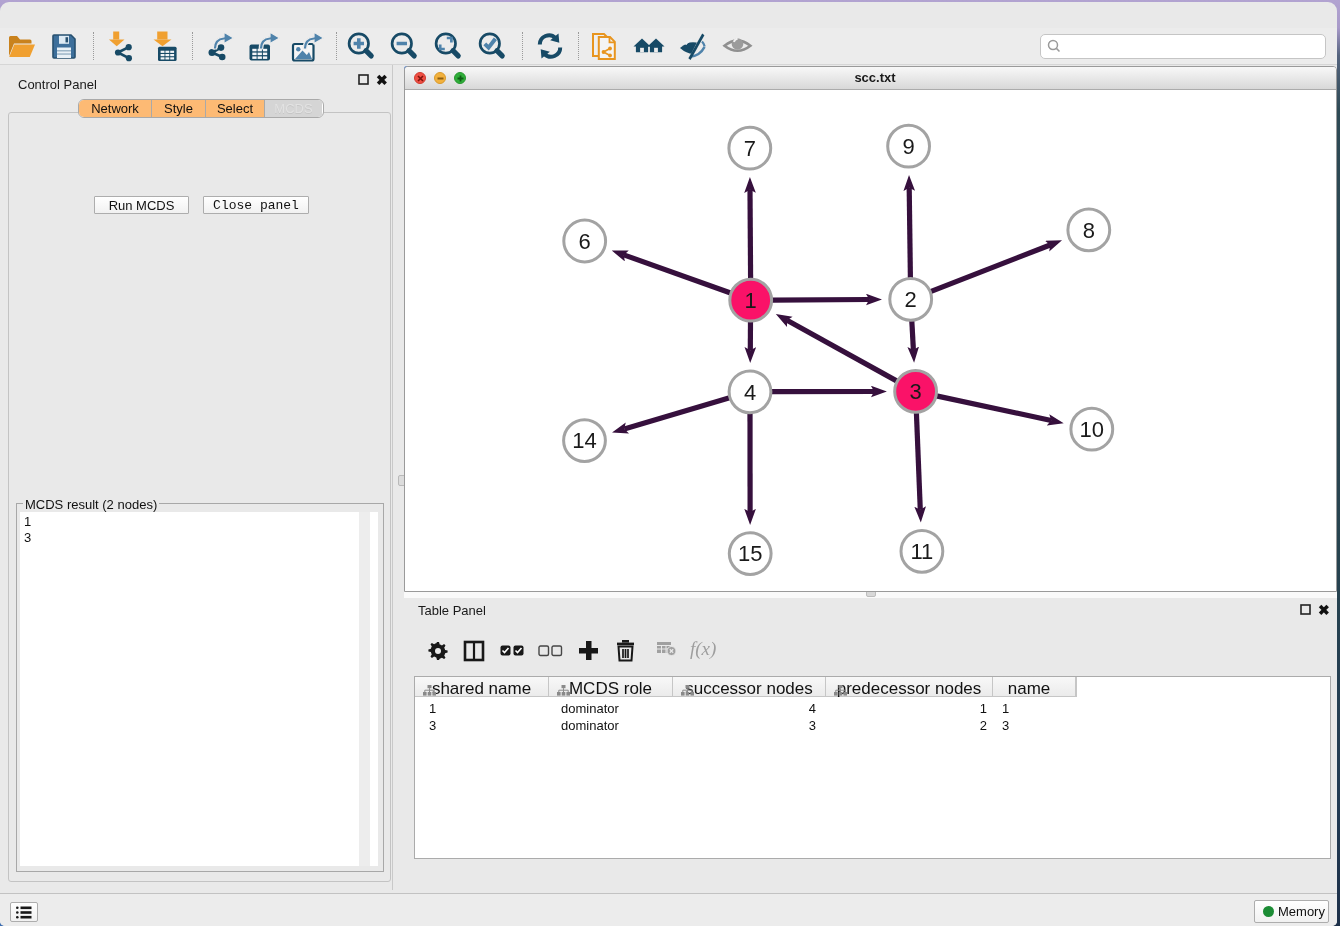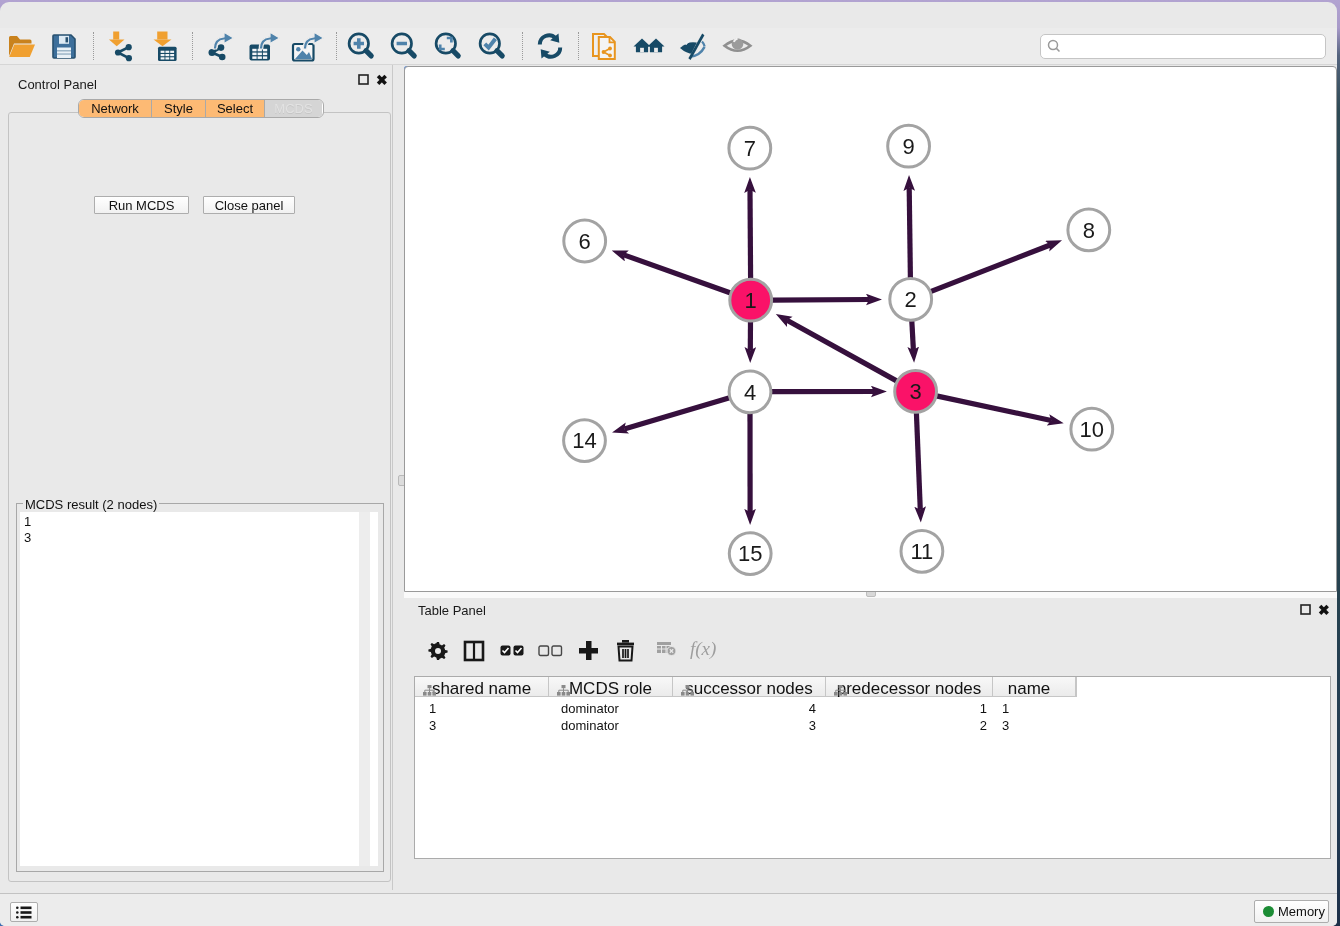--- a/index.html
+++ b/index.html
@@ -232,35 +232,53 @@
     </div>
     <div class="panebtn" style="left:376px;top:7px;font-weight:bold;font-size:14px;">✖</div>
     <div id="tabpane"></div>
     <div class="tabs" id="cptabs">
       <div class="tab" style="width:72px">Network</div>
       <div class="tab" style="width:53px">Style</div>
       <div class="tab" style="width:58px">Select</div>
       <div class="tab sel" style="width:57px">MCDS</div>
     </div>
     <div class="btn" style="left:94px;top:131px;width:95px;">Run MCDS</div>
-    <div class="btn" style="left:203px;top:131px;width:92px;">Close panel</div>
+    <div class="btn" style="left:203px;top:131px;width:106px;font-family:Liberation Mono, monospace;">Close panel</div>
     <div id="fieldset">
       <div id="fieldlabel">MCDS result (2 nodes)</div>
       <div id="ta">1<br>3
         <div id="tascroll"></div>
       </div>
     </div>
   </div>
   <div class="vline" style="left:392px;top:63px;width:1px;height:825px;"></div>
   <div style="position:absolute;left:398px;top:473px;width:6px;height:9px;background:#dcdcdc;border:1px solid #b9b9b9;border-radius:2px;"></div>
   <div style="position:absolute;left:404px;top:589px;width:933px;height:7px;background:#fafafa;"></div>
   <div style="position:absolute;left:866px;top:588px;width:8px;height:5px;background:#d8d8d8;border:1px solid #bdbdbd;border-radius:2px;"></div>
 
   <div style="position:absolute;left:404px;top:64px;width:5px;height:4px;background:#4a7ed2;border-radius:3px 0 0 0;"></div>
   <div id="netwin">
+    <div id="nettitle">
+      <div class="tl" style="left:9px;background:#ef4f43;border:1px solid #d13b30;">
+          <svg width="11" height="11" viewBox="0 0 11 11" style="position:absolute;left:0;top:0">
+            <path d="M3,3 L8,8 M8,3 L3,8" stroke="#7e120b" stroke-width="1.6"></path>
+          </svg>
+        </div>
+      <div class="tl" style="left:29px;background:#f2b13d;border:1px solid #d99a2b;">
+          <svg width="11" height="11" viewBox="0 0 11 11" style="position:absolute;left:0;top:0">
+            <path d="M2.5,5.5 L8.5,5.5" stroke="#8e5e10" stroke-width="1.8"></path>
+          </svg>
+        </div>
+      <div class="tl" style="left:49px;background:#2fae39;border:1px solid #27972f;">
+          <svg width="11" height="11" viewBox="0 0 11 11" style="position:absolute;left:0;top:0">
+            <path d="M2.5,5.5 L8.5,5.5 M5.5,2.5 L5.5,8.5" stroke="#0e5d14" stroke-width="1.8"></path>
+          </svg>
+        </div>
+      <div class="t">scc.txt</div>
+    </div>
     <svg id="graph" width="931" height="500" style="position:absolute;left:0;top:24px;" viewBox="0 0 931 500">
 <defs>
           <marker id="arr" markerWidth="18" markerHeight="13" refX="3.2" refY="5.8" orient="auto" markerUnits="userSpaceOnUse">
             <path d="M0,0 L16,5.8 L0,11.6 L3.2,5.8 Z" fill="#36103d"></path>
           </marker>
         </defs>
 <line x1="345.6" y1="187.9" x2="345.0" y2="98.7" stroke="#36103d" stroke-width="5.2" marker-end="url(#arr)"></line>
 <line x1="325.6" y1="202.0" x2="218.8" y2="163.9" stroke="#36103d" stroke-width="5.2" marker-end="url(#arr)"></line>
 <line x1="367.0" y1="209.1" x2="464.2" y2="208.5" stroke="#36103d" stroke-width="5.2" marker-end="url(#arr)"></line>
 <line x1="345.5" y1="230.5" x2="345.3" y2="259.3" stroke="#36103d" stroke-width="5.2" marker-end="url(#arr)"></line>

